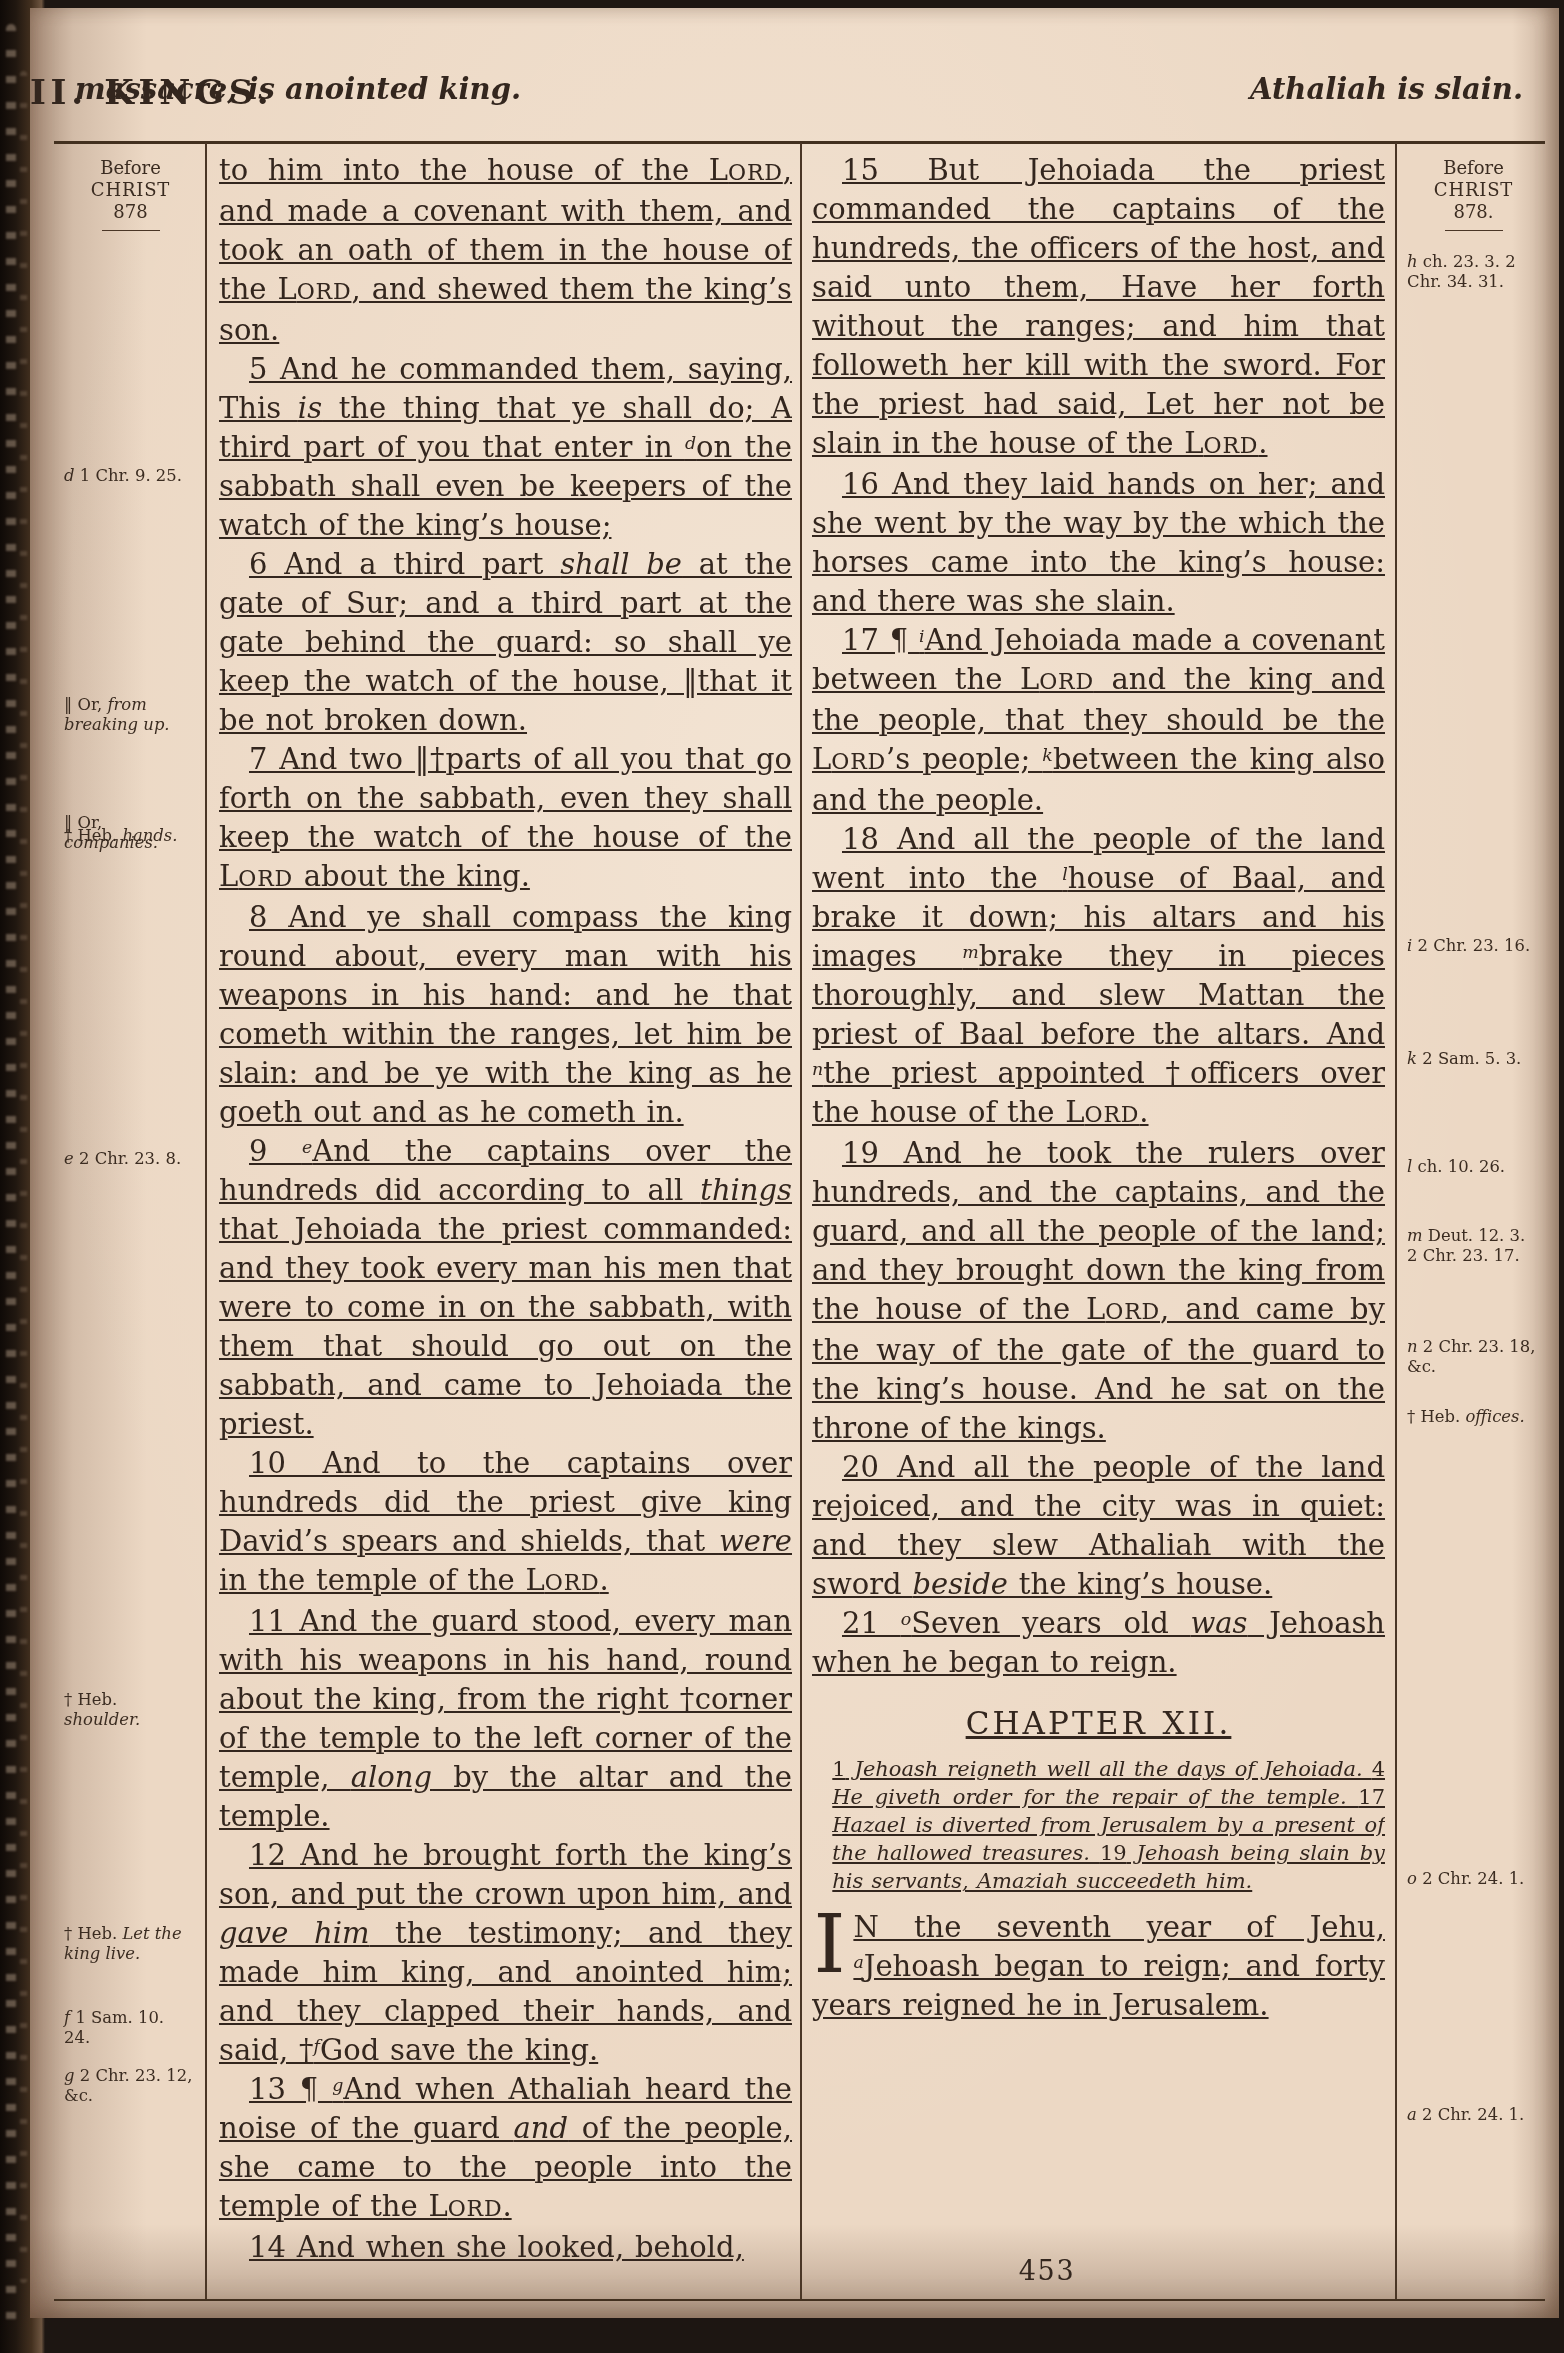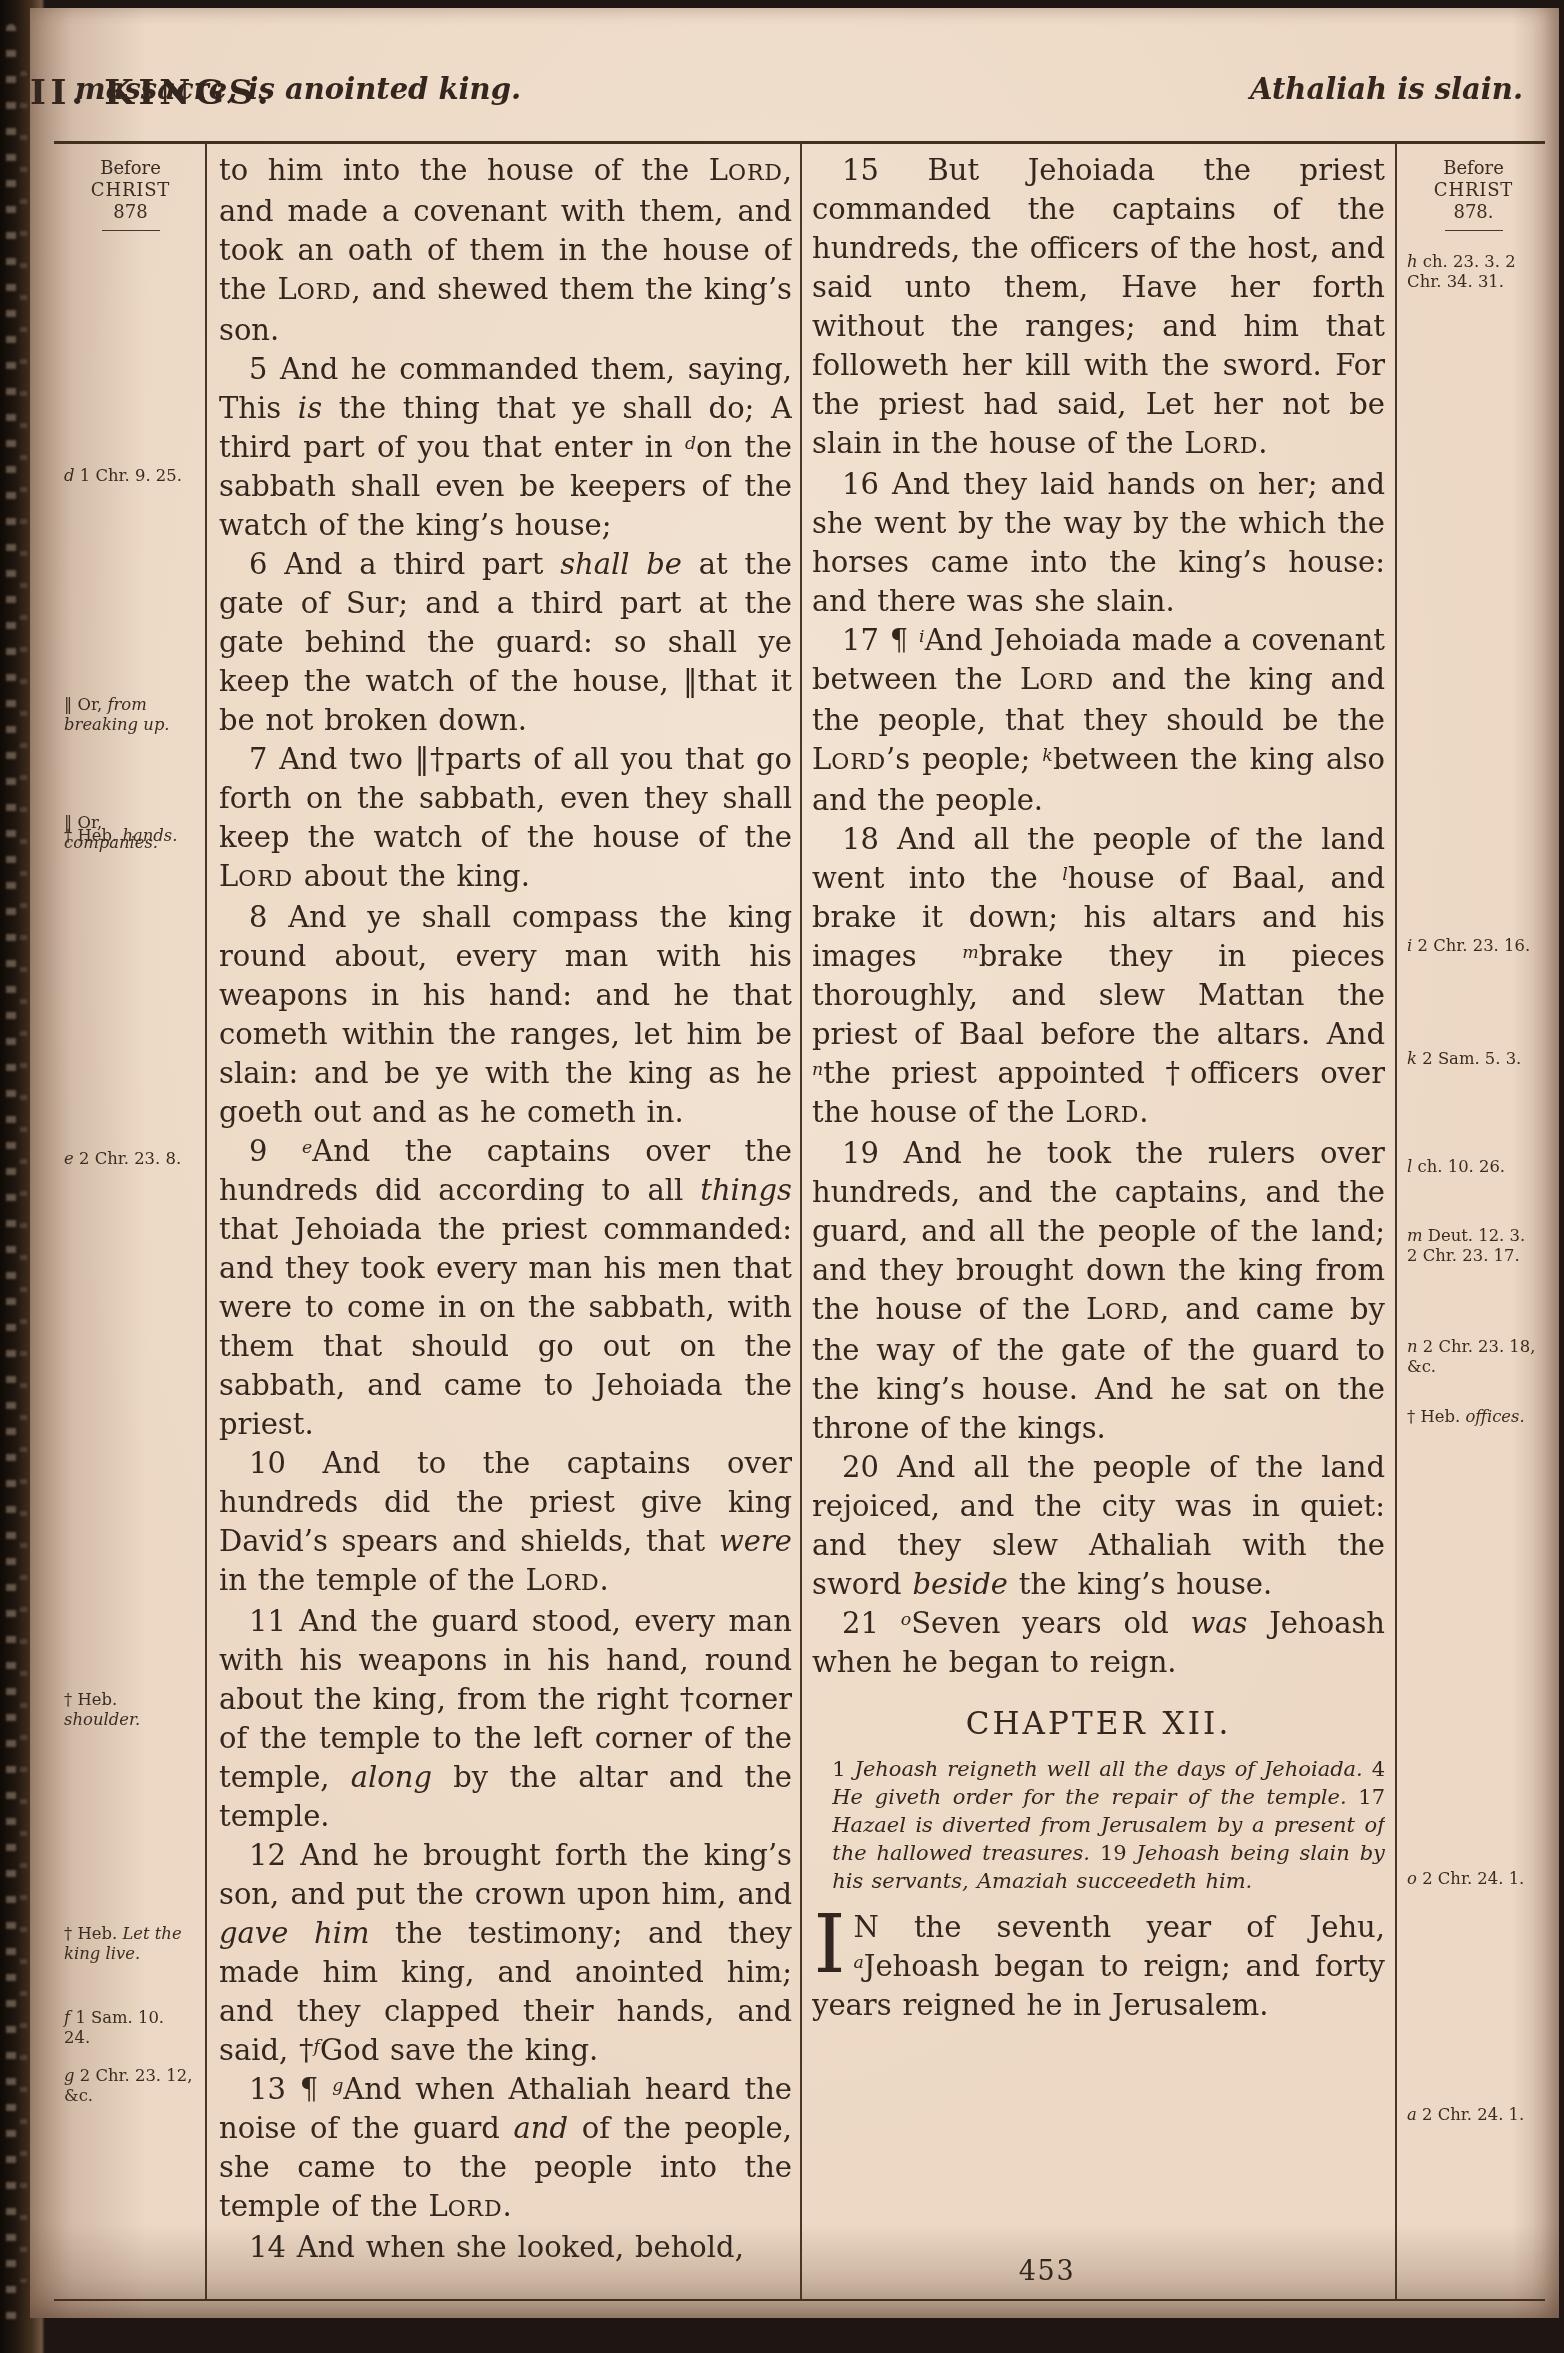--- a/index.html
+++ b/index.html
@@ -43,21 +43,21 @@
   .bc-christ{letter-spacing:0.8px;}
   .bc-rule{width:58px;height:1.6px;background:#4a3626;margin:7px auto 0;}
   .note{position:absolute;left:3.1px;width:131px;}
   .note i{font-style:italic;}
 
   
   .text-col{position:absolute;top:143px;width:573px;height:2149px;overflow:hidden;
             font-size:29px;line-height:39px;text-align:justify;word-spacing:1.6px;}
   #col-left{left:189px;}
   #col-right{left:782px;}
-  .text-col p{margin:0;}
+  .text-col p{margin:0;text-decoration:underline;}
   p.cont{text-indent:0;}
   p.verse{text-indent:30px;}
   p.chapter-heading{text-align:center;text-indent:0;font-size:31px;letter-spacing:3.1px;margin:22px 0 12.5px;}
   p.summary{font-style:italic;text-indent:0;font-size:21px;line-height:28px;text-align:justify;margin:0 0 12.5px;padding-left:20.3px;}
   p.summary .up{font-style:normal;}
   p.dropcap{text-indent:0;}
   .initial{float:left;font-size:81px;line-height:66px;padding:3.1px 7.8px 0 1.6px;}
   sup{font-size:0.60em;font-style:italic;line-height:0;vertical-align:0.48em;letter-spacing:0;}
   .sc{font-size:0.76em;letter-spacing:0.8px;}
 

